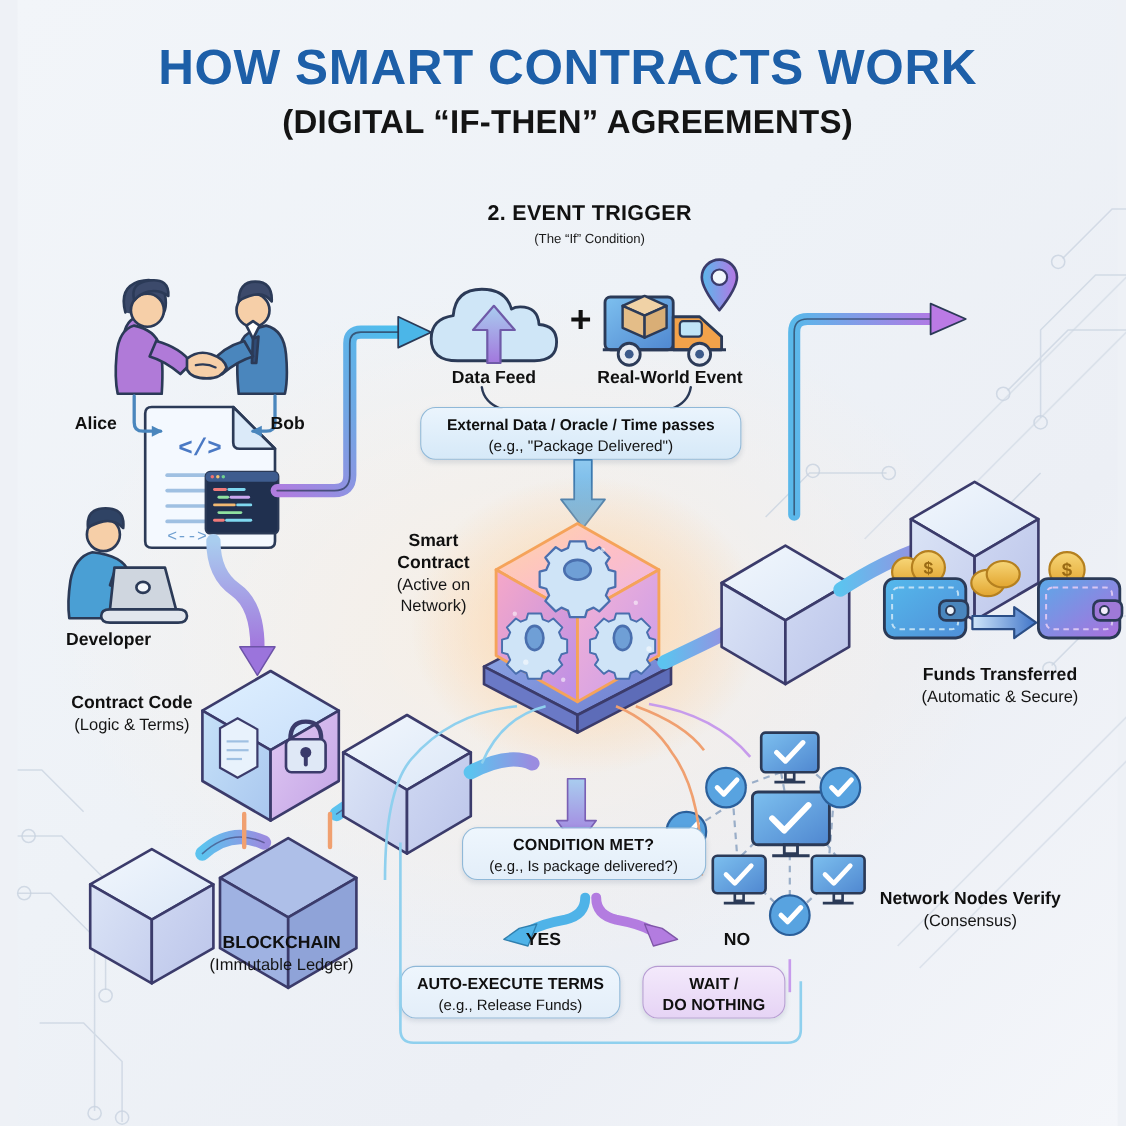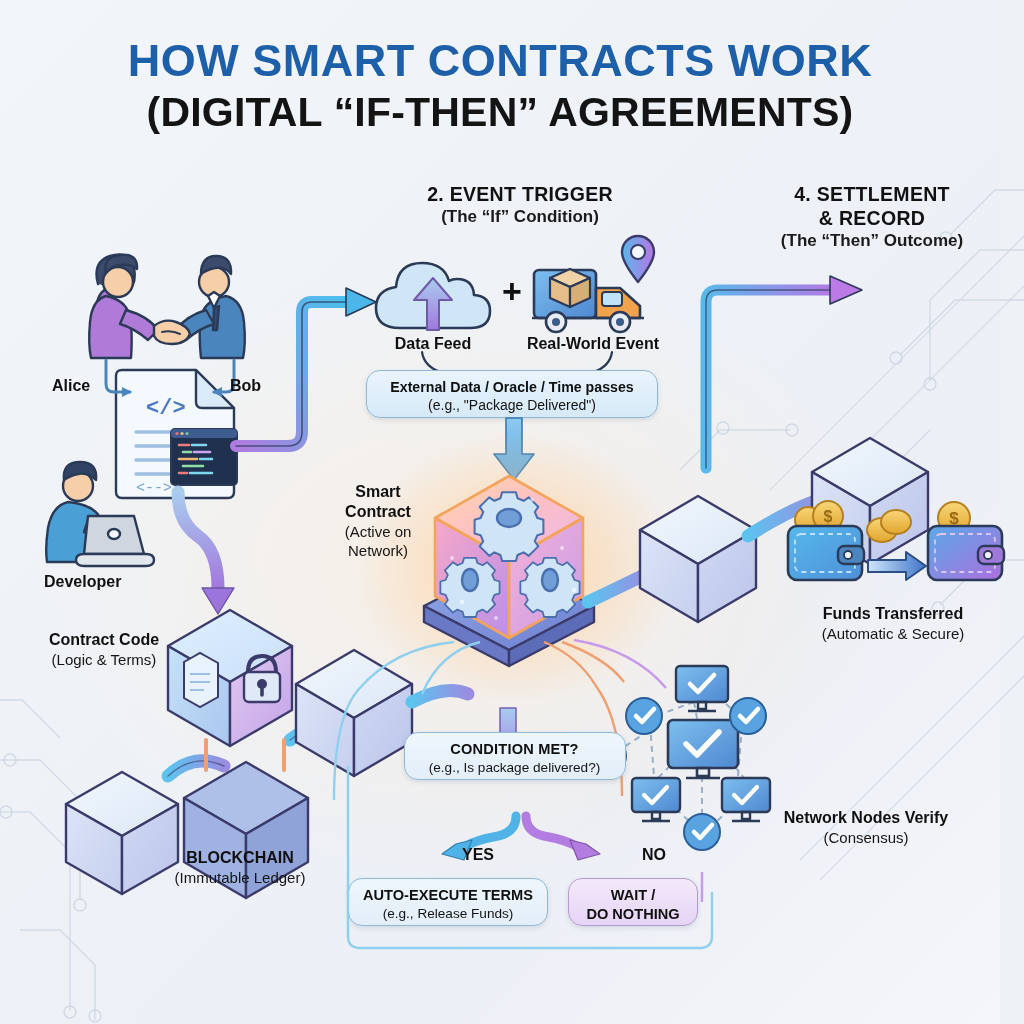--- a/index.html
+++ b/index.html
@@ -6,36 +6,37 @@
   body{
     width:1024px;height:1024px;overflow:hidden;
     font-family:"Liberation Sans","DejaVu Sans",sans-serif;
     background:#eef1f6;
   }
   #stage{
     position:relative;width:1000px;height:1024px;
     background:
       radial-gradient(ellipse 700px 500px at 46% 56%, rgba(255,236,214,.55) 0%, rgba(255,255,255,0) 62%),
       linear-gradient(135deg,#f2f5f9 0%,#eef2f7 42%,#eceff5 70%,#f4f6fa 100%);
+    margin-left: 16px;
   }
   .abs{position:absolute;}
   .cx{text-align:center;}
 
   
   .title{
     font-weight:bold;letter-spacing:.5px;color:#1d5fa8;
     font-size:45px;line-height:50px;width:100%;top:36px;
     text-shadow:0 1px 0 rgba(255,255,255,.6);
   }
   .subtitle{
-    font-weight:bold;color:#141414;font-size:41px;line-height:40px;
+    font-weight:bold;color:#141414;font-size:30px;line-height:40px;
     width:100%;top:92px;letter-spacing:.2px;
   }
   .sec-h{font-weight:bold;color:#111;font-size:19.5px;line-height:24px;letter-spacing:.3px;}
-  .sec-s{color:#1b1b1b;font-size:17px;line-height:22px;font-weight:700;}
+  .sec-s{color:#1b1b1b;font-size:12px;line-height:22px;font-weight:400;}
   .lbl-b{font-weight:bold;color:#101010;font-size:16px;line-height:20px;}
   .lbl-s{color:#151515;font-size:15px;line-height:19px;}
   .tiny-b{font-weight:bold;color:#101010;font-size:14.5px;line-height:18px;}
 
   
   .box{
     border-radius:14px;border:1.6px solid #8fb8d8;
     box-shadow:0 2px 5px rgba(40,60,90,.13);
     padding:7px 12px;box-sizing:border-box;
   }
@@ -90,25 +91,20 @@
 
   <div class="abs cx title">HOW SMART CONTRACTS WORK</div>
   <div class="abs cx subtitle">(DIGITAL “IF-THEN” AGREEMENTS)</div>
 
 
   <div class="abs cx" style="left:368px;top:182px;width:304px;">
     <div class="sec-h">2. EVENT TRIGGER</div>
     <div class="sec-s">(The “If” Condition)</div>
   </div>
 
-  <div class="abs cx" style="left:736px;top:182px;width:272px;">
-    <div class="sec-h">4. SETTLEMENT</div>
-    <div class="sec-h">&amp; RECORD</div>
-    <div class="sec-s">(The “Then” Outcome)</div>
-  </div>
 
 
   <svg class="abs" width="0" height="0">
     <defs>
       <linearGradient id="gBP" x1="0" y1="1" x2="1" y2="0">
         <stop offset="0%" stop-color="#b07ce0"></stop>
           <stop offset="55%" stop-color="#6fa8e4"></stop>
           <stop offset="100%" stop-color="#4bc0ee"></stop>
       </linearGradient>
       <linearGradient id="gPB" x1="0" y1="0" x2="1" y2="0">
@@ -584,21 +580,21 @@
     </g>
     <g fill="none" stroke="#c79bec" stroke-width="2.4">
       <path d="M244 4 q60 10 92 48"></path>
     </g>
   </svg>
 
   <svg class="abs" style="left:488px;top:708px;" width="40" height="62" viewBox="0 0 40 62">
     <path d="M12 0 h16 v38 h10 l-18 24 l-18 -24 h10z" fill="url(#gPurple)" stroke="#7a5fb4" stroke-width="1.5" stroke-linejoin="round"></path>
   </svg>
 
-  <div class="abs box box-pale cx" style="left:404px;top:732px;width:222px;height:48px;padding-left:11px;">
+  <div class="abs box box-pale cx" style="left:404px;top:752px;width:222px;height:48px;padding-left:11px;">
     <t1 style="font-size:14.6px;line-height:19px;letter-spacing:.2px;">CONDITION MET?</t1>
     <t2 style="font-size:13.6px;line-height:17px;">(e.g., Is package delivered?)</t2>
   </div>
 
   <svg class="abs" style="left:408px;top:816px;" width="240" height="62" viewBox="0 0 240 62">
     <path d="M108 0 q0 16 -18 20 q-22 4 -32 10" fill="none" stroke="#4fb3e8" stroke-width="9" stroke-linecap="round"></path>
     <path d="M48 28 l16 -4 l-8 20 l-22 -6z" fill="#4fb3e8" stroke="#2f7fae" stroke-width="1.2" stroke-linejoin="round"></path>
     <path d="M118 0 q0 16 18 20 q22 4 32 10" fill="none" stroke="#b37ce0" stroke-width="9" stroke-linecap="round"></path>
     <path d="M178 28 l-16 -4 l8 20 l22 -6z" fill="#b37ce0" stroke="#7f55a8" stroke-width="1.2" stroke-linejoin="round"></path>
   </svg>

